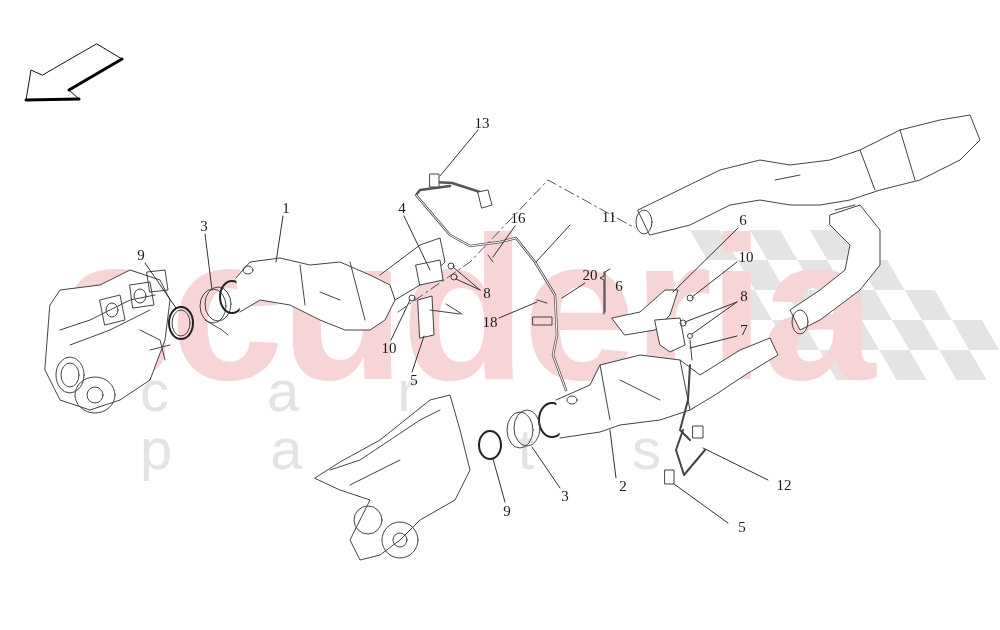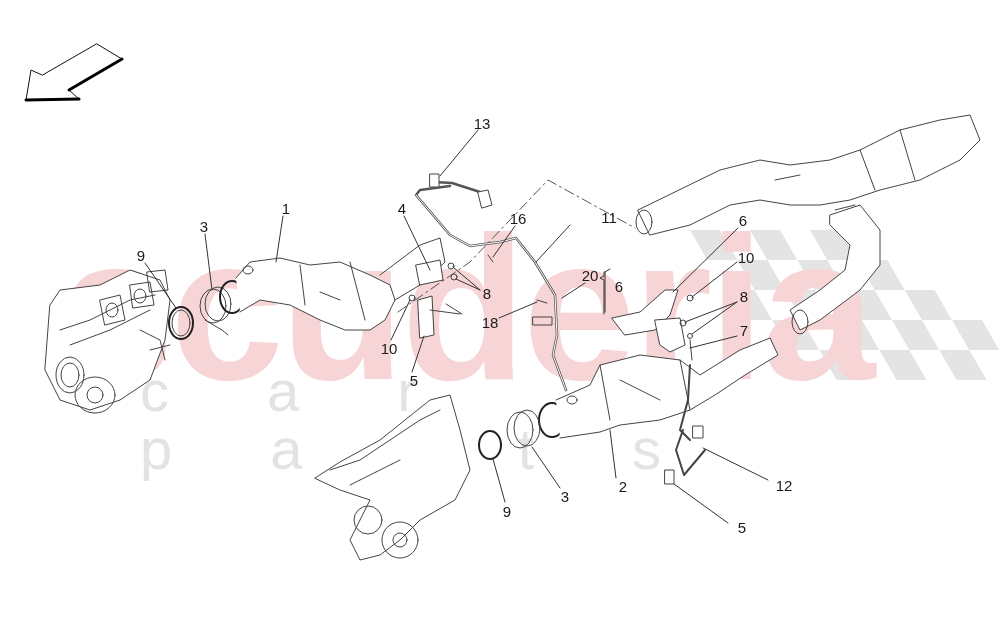--- a/index.html
+++ b/index.html
@@ -2,21 +2,21 @@
 <html><head>
 <meta charset="utf-8">
 <style>
   html, body { margin:0; padding:0; background:#ffffff; }
   #canvas { position:relative; width:1000px; height:630px; overflow:hidden; background:#fff;
             font-family:"Liberation Sans", sans-serif; }
   svg { position:absolute; left:0; top:0; }
   .wm-text { position:absolute; font-family:"Liberation Sans", sans-serif; pointer-events:none; }
   .wm-main { left:60px; top:205px; font-size:205px; font-weight:bold; color:#f7d4d6; letter-spacing:-4px; line-height:1; }
   .wm-sub { left:140px; top:362px; font-size:58px; color:#e3e3e3; letter-spacing:98px; line-height:1; }
-  .label { position:absolute; font-size:15px; color:#1a1a1a; line-height:1; transform:translate(-50%,-50%); white-space:nowrap; }
+  .label { position:absolute; font-size:15px; color:#1a1a1a; line-height:1; transform:translate(-50%,-50%); white-space:nowrap;font-family:Liberation Serif, serif; }
 </style>
 </head>
 <body>
 
 <div id="canvas">
 
   <svg width="1000" height="630">
     <g fill="#dcdcdc" opacity="0.75" transform="translate(690,230) skewX(30) scale(1,0.75)">
       <rect x="0" y="0" width="30" height="40"></rect>
         <rect x="60" y="0" width="30" height="40"></rect>

